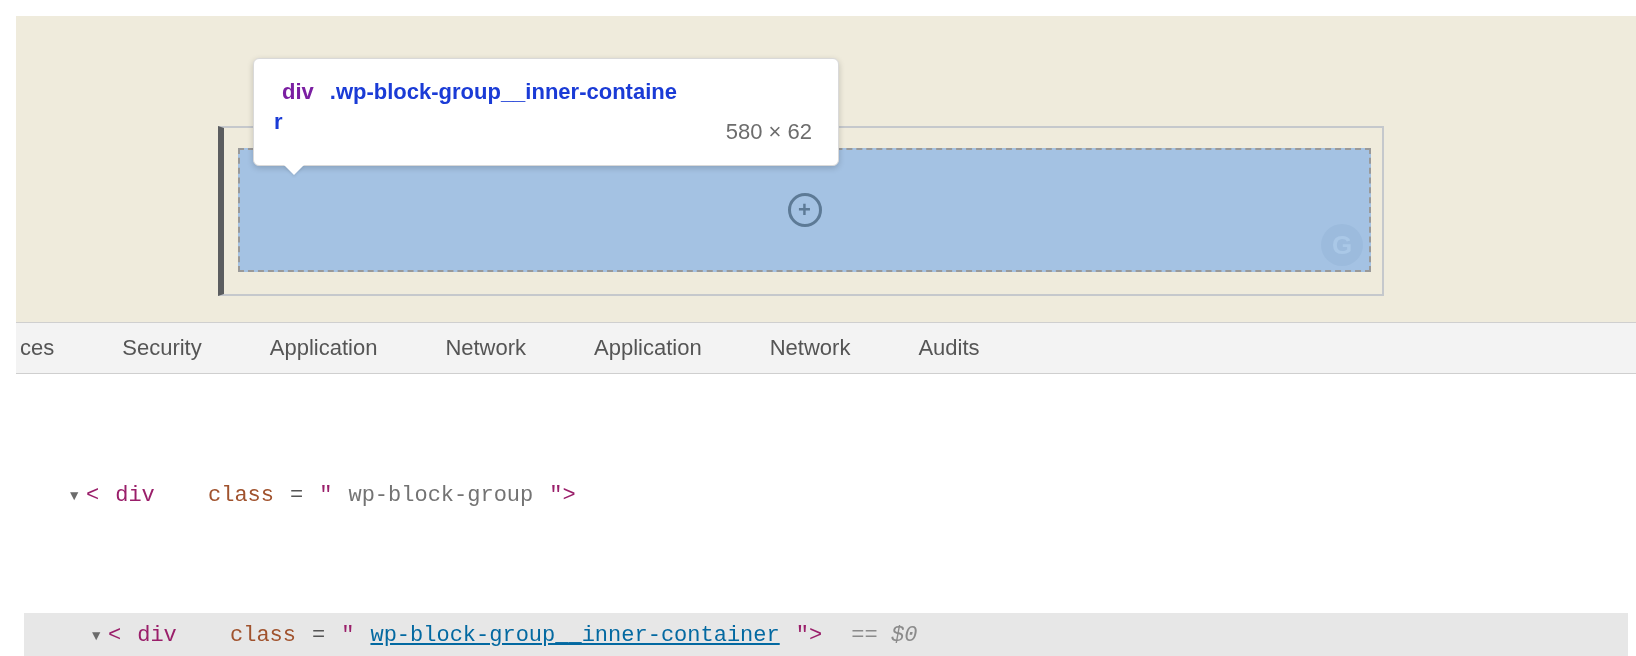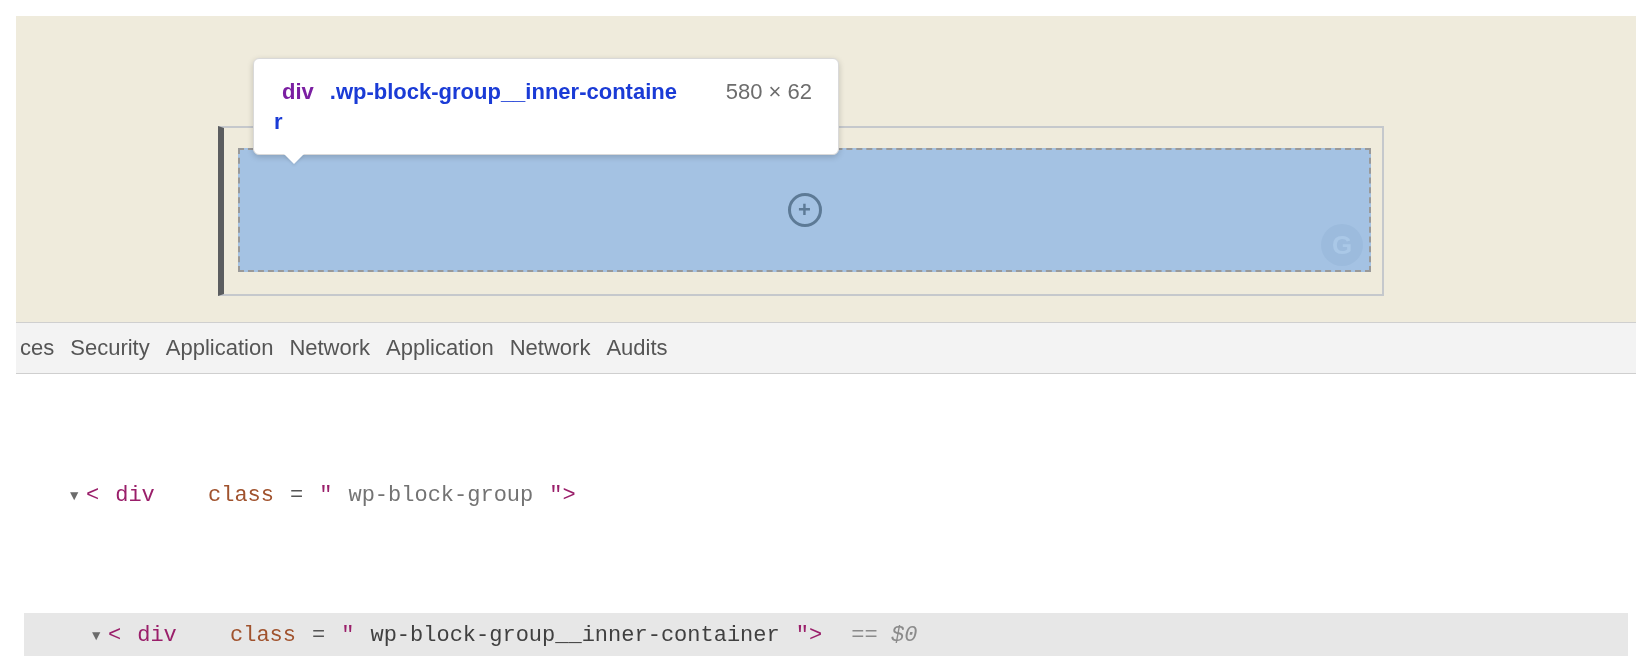--- a/index.html
+++ b/index.html
@@ -47,21 +47,21 @@
     border-top: 10px solid #ffffff;
     filter: drop-shadow(0 2px 1px rgba(0,0,0,0.08));
   }
   .tt-selector {
     font-weight: 700;
     word-break: break-all;
     max-width: 440px;
   }
   .tt-tag { color: #7b1fa2; }
   .tt-class { color: #1a3bd6; }
-  .tt-dims { color: #6d6d6d; font-weight: 400; white-space: nowrap; }
+  .tt-dims { color: #6d6d6d; font-weight: 400; white-space: nowrap; margin-top: 40px; }
 
   
   .block-outline-wrap {
     position: absolute;
     left: 202px;
     top: 110px;
     width: 1166px;
     height: 170px;
     border: 2px solid #c5c8cc;
     border-left: 6px solid #5b5d5f;
@@ -110,20 +110,21 @@
   
   .devtools-tabs {
     height: 52px;
     border-top: 1px solid #cfcfcf;
     border-bottom: 1px solid #cfcfcf;
     background: #f3f3f3;
     display: flex;
     align-items: center;
     font-size: 22px;
     color: #555555;
+    gap: 52px;
     padding-left: 0;
   }
   .devtools-tabs .tab-partial { padding-left: 4px; }
   .devtools-tabs .tab { cursor: default; white-space: nowrap; }
 
   
   .dom-tree {
     font-family: Menlo, Consolas, "Courier New", monospace;
     font-size: 22px;
     line-height: 31px;
@@ -146,21 +147,21 @@
   .caret.down::before { content: "▼"; }
 
   .ind0 { padding-left: 38px; }
   .ind1 { padding-left: 60px; }
 
   .tok-angle { color: #9a1f6a; }
   .tok-tag { color: #9a1f6a; }
   .tok-attr { color: #a0522d; margin-left: 24px; }
   .tok-eq { color: #555; }
   .tok-str { color: #737373; }
-  .tok-gray-str { color: #404040; }
+  .tok-gray-str { color: #0369a1; text-decoration: underline; }
   .eqref { color: #8b8b8b; font-style: italic; }
 </style>
 </head>
 <body>
 
 <div class="preview-area">
 
   <div class="inspect-tooltip">
     <div class="tt-selector">
       <span class="tt-tag">div</span><span class="tt-class">.wp-block-group__inner-container</span>

